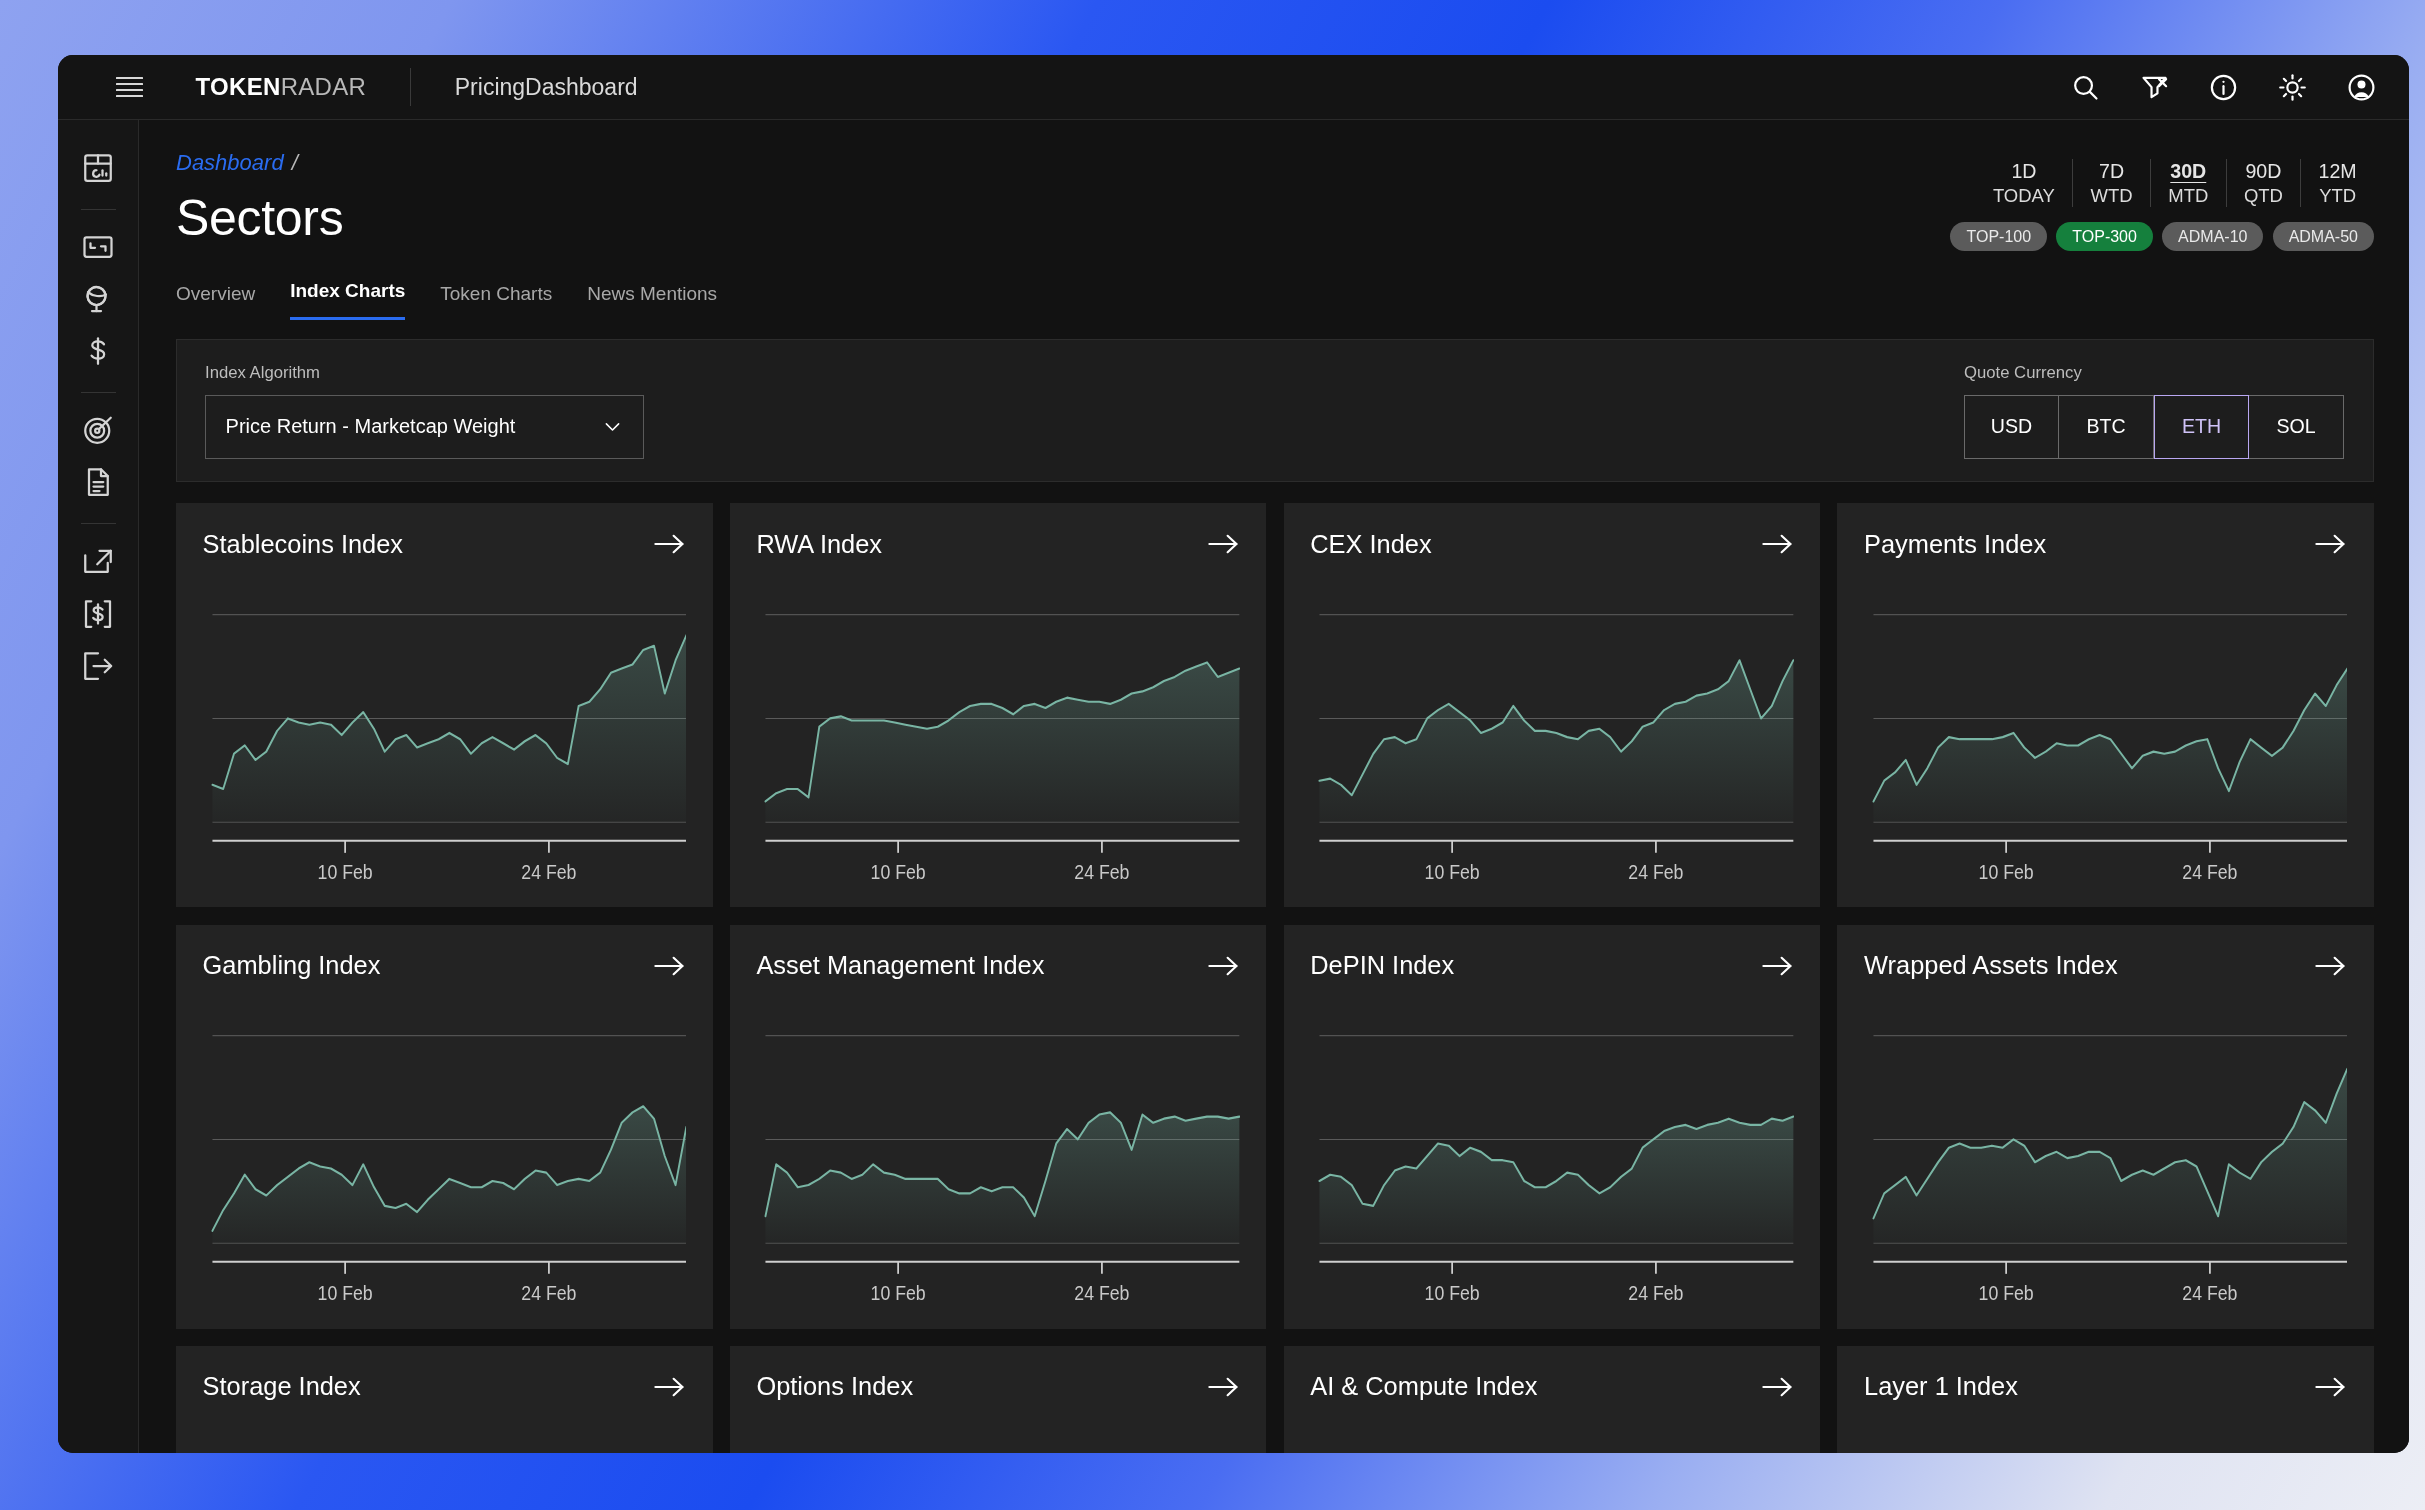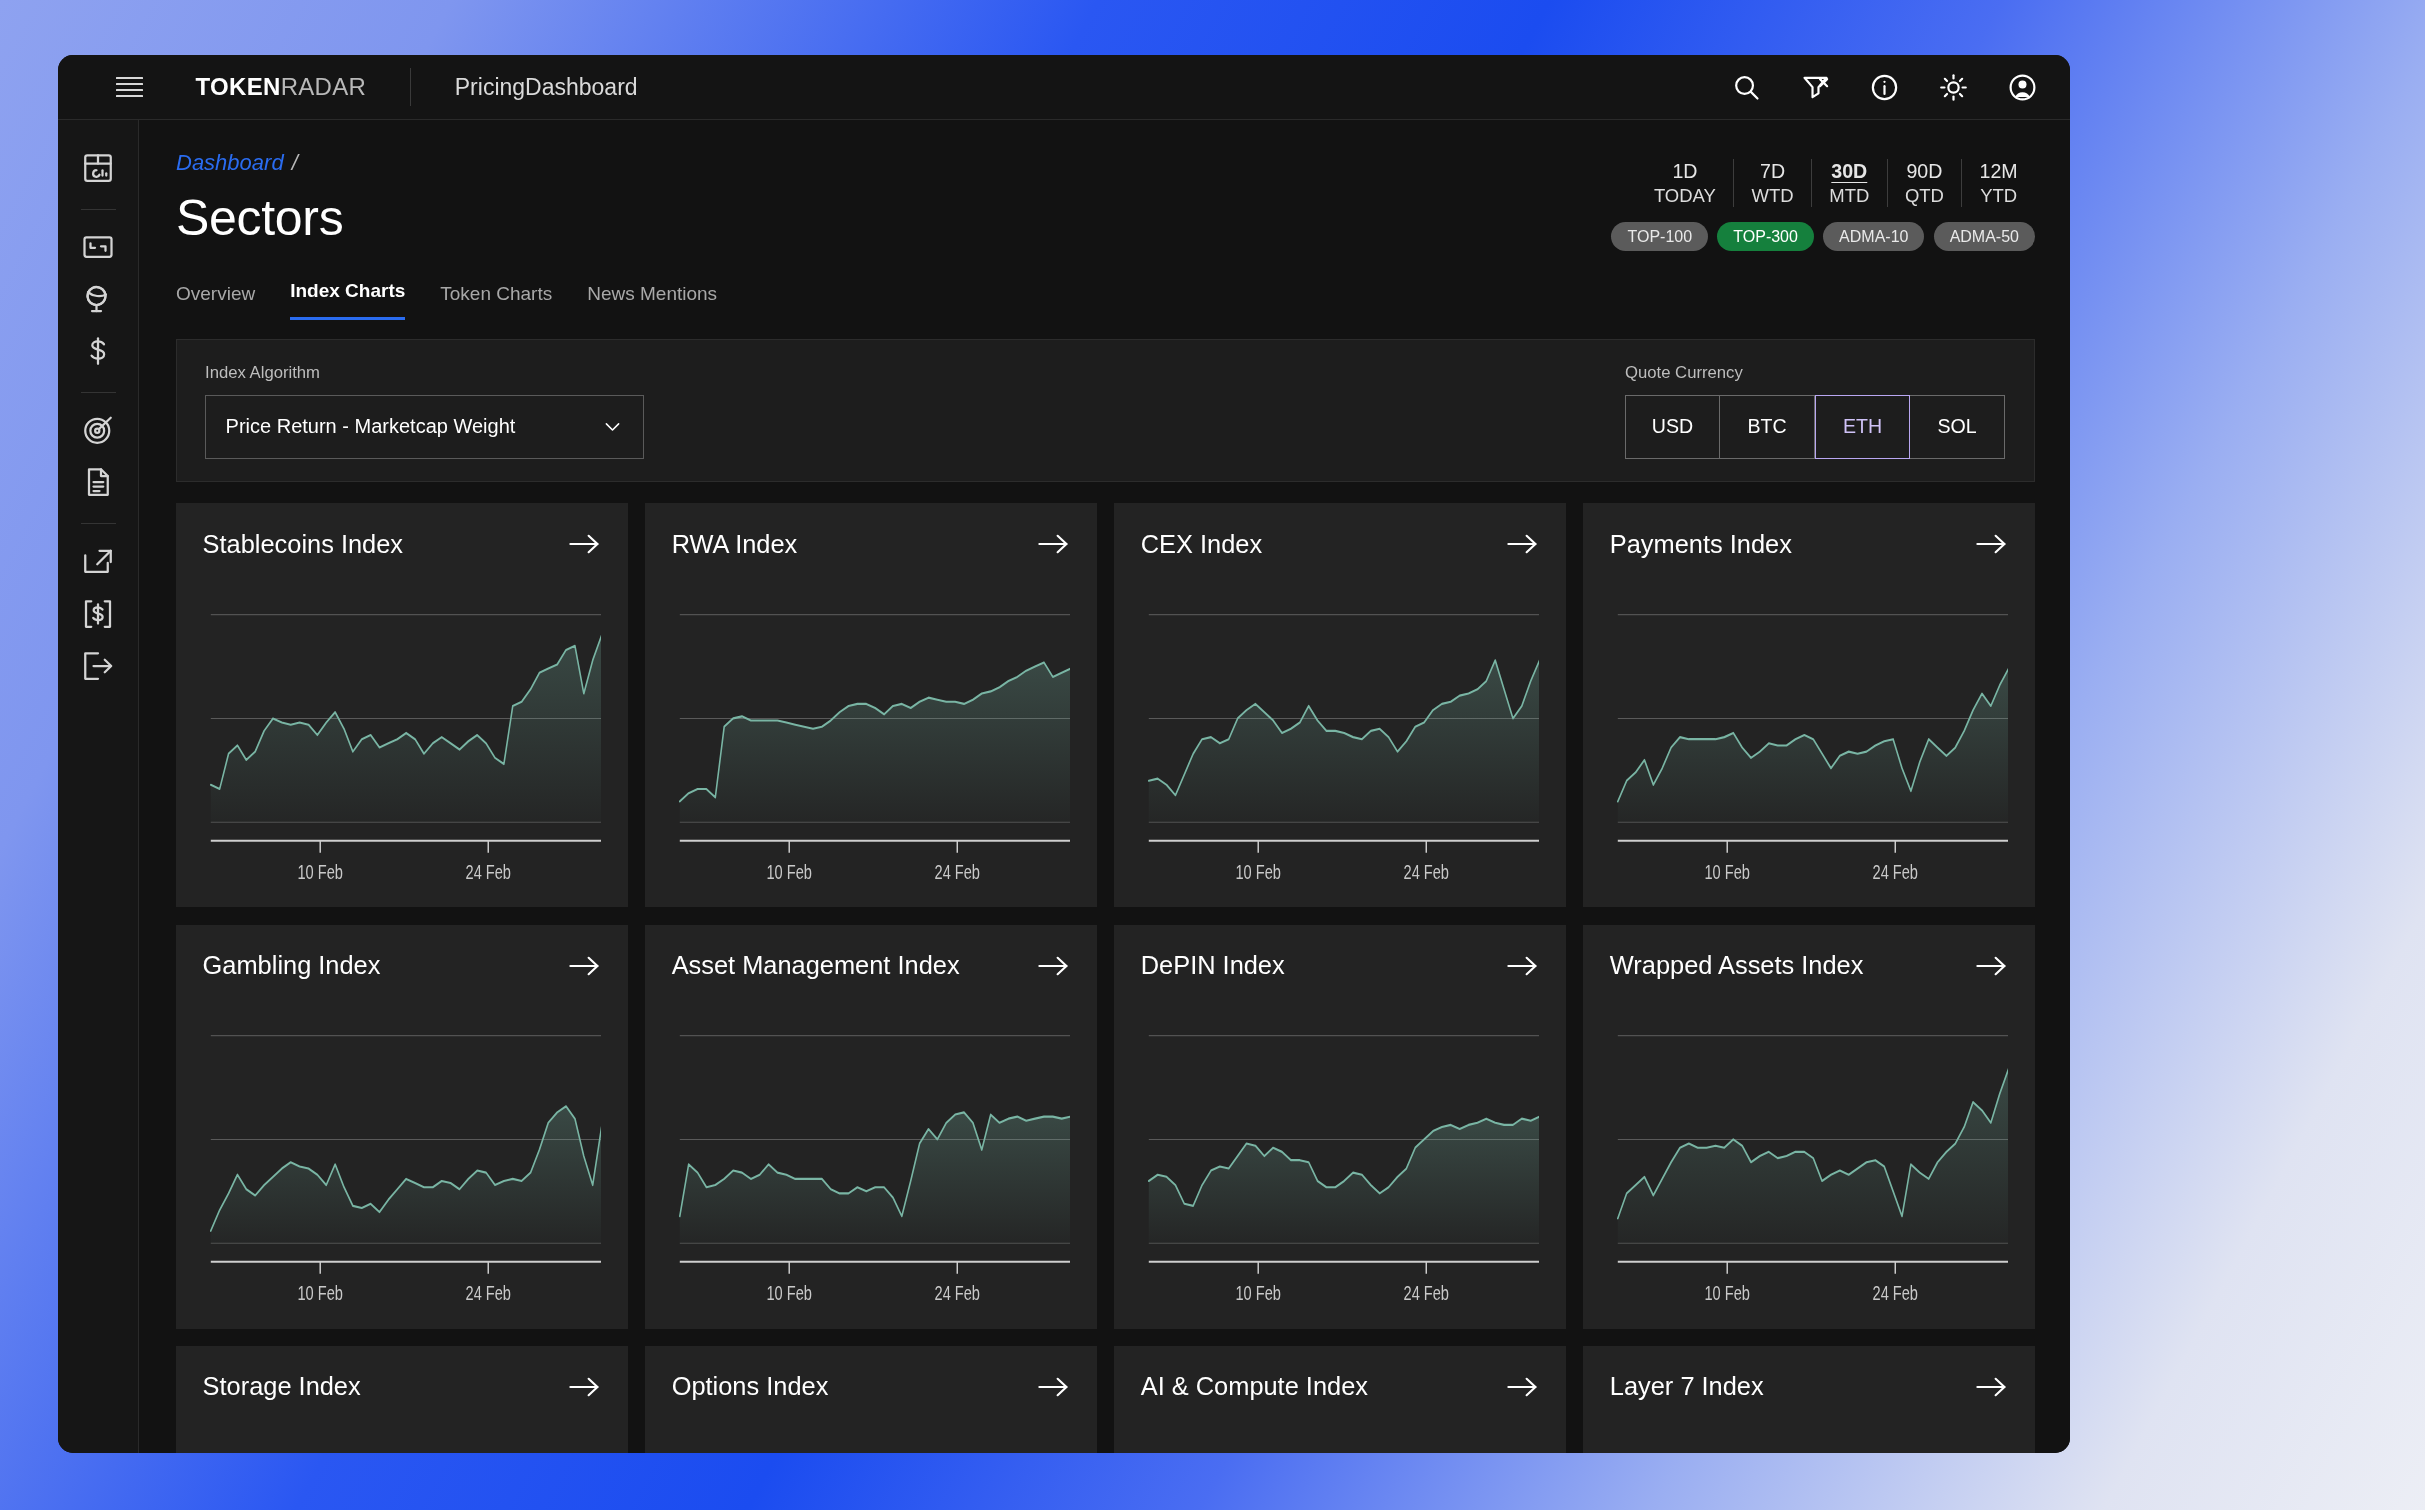--- a/index.html
+++ b/index.html
@@ -20,21 +20,21 @@
         #9aaef2 76%,
         #dfe3f2 90%,
         #eceef5 100%);
     position: relative;
   }
 
   
   .app-window {
     position: absolute;
     left: 58px; top: 55px;
-    width: 2012px; height: 1398px;
+    width: 2351px; height: 1398px;
     background: #161616;
     border-radius: 15px 15px 15px 15px;
     overflow: hidden;
     display: flex;
     flex-direction: column;
   }
 
   
   .topbar {
     height: 65px;
@@ -726,21 +726,21 @@
                 <line x1="16" x2="818" y1="380" y2="380" stroke="#cfcfcf" stroke-width="3"></line>
                 <line x1="240.56000000000003" x2="240.56000000000003" y1="380" y2="398" stroke="#cfcfcf" stroke-width="3"></line>
                 <text x="240.56000000000003" y="438" fill="#c9c9c9" font-size="30" font-family="&quot;Liberation Sans&quot;, sans-serif" text-anchor="middle">10 Feb</text>
                 <line x1="585.42" x2="585.42" y1="380" y2="398" stroke="#cfcfcf" stroke-width="3"></line>
                 <text x="585.42" y="438" fill="#c9c9c9" font-size="30" font-family="&quot;Liberation Sans&quot;, sans-serif" text-anchor="middle">24 Feb</text>
               </svg>
             </div>
           </div>
           <div class="card">
             <div class="card-head">
-              <div class="card-title">Layer 7 Index</div>
+              <div class="card-title">Layer 1 Index</div>
               <div class="card-arrow">
                 <svg viewBox="0 0 28 22" fill="none" stroke="#ffffff" stroke-width="1.8" stroke-linecap="round" stroke-linejoin="round">
                   <line x1="2" y1="11" x2="25" y2="11"></line>
                   <polyline points="17.5,4 25,11 17.5,18"></polyline>
                 </svg>
               </div>
             </div>
             <div class="card-chart">
               <svg viewBox="0 0 818 480" preserveAspectRatio="none">
                 <line x1="16" x2="818" y1="40" y2="40" stroke="#525252" stroke-width="1.6"></line>

